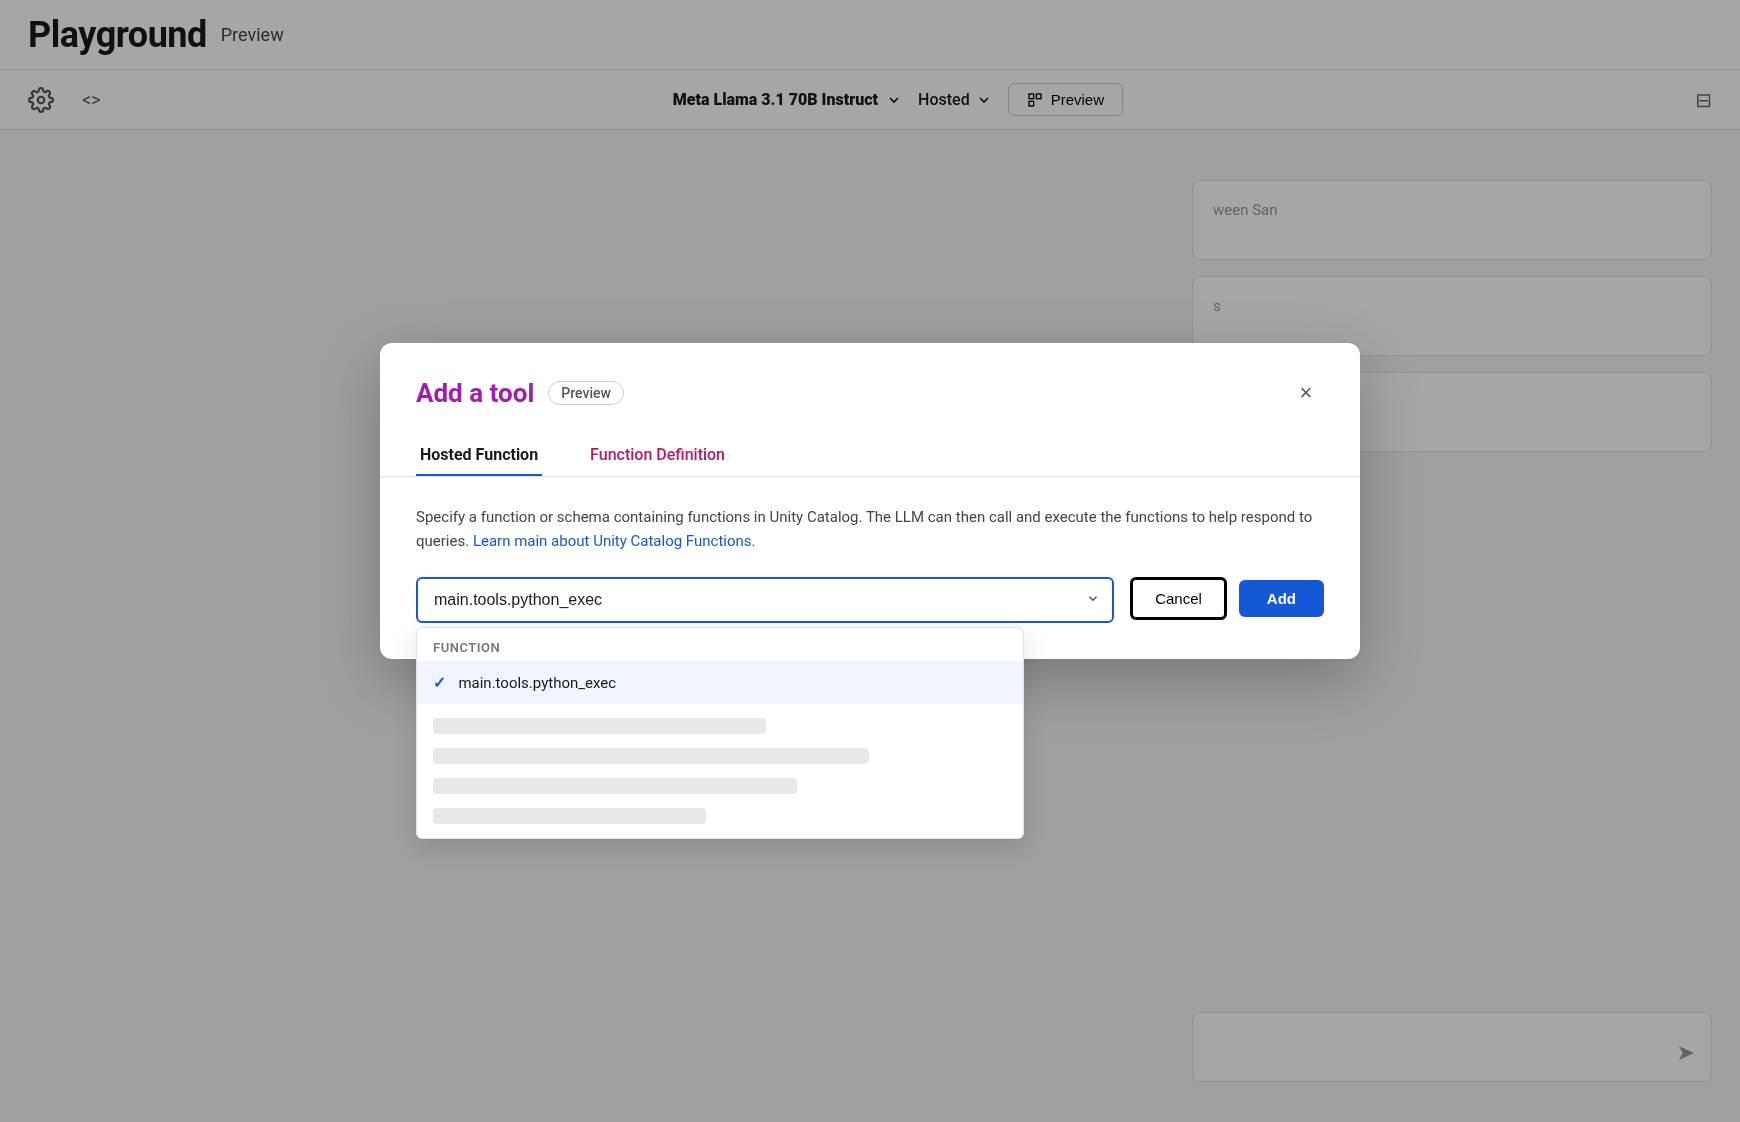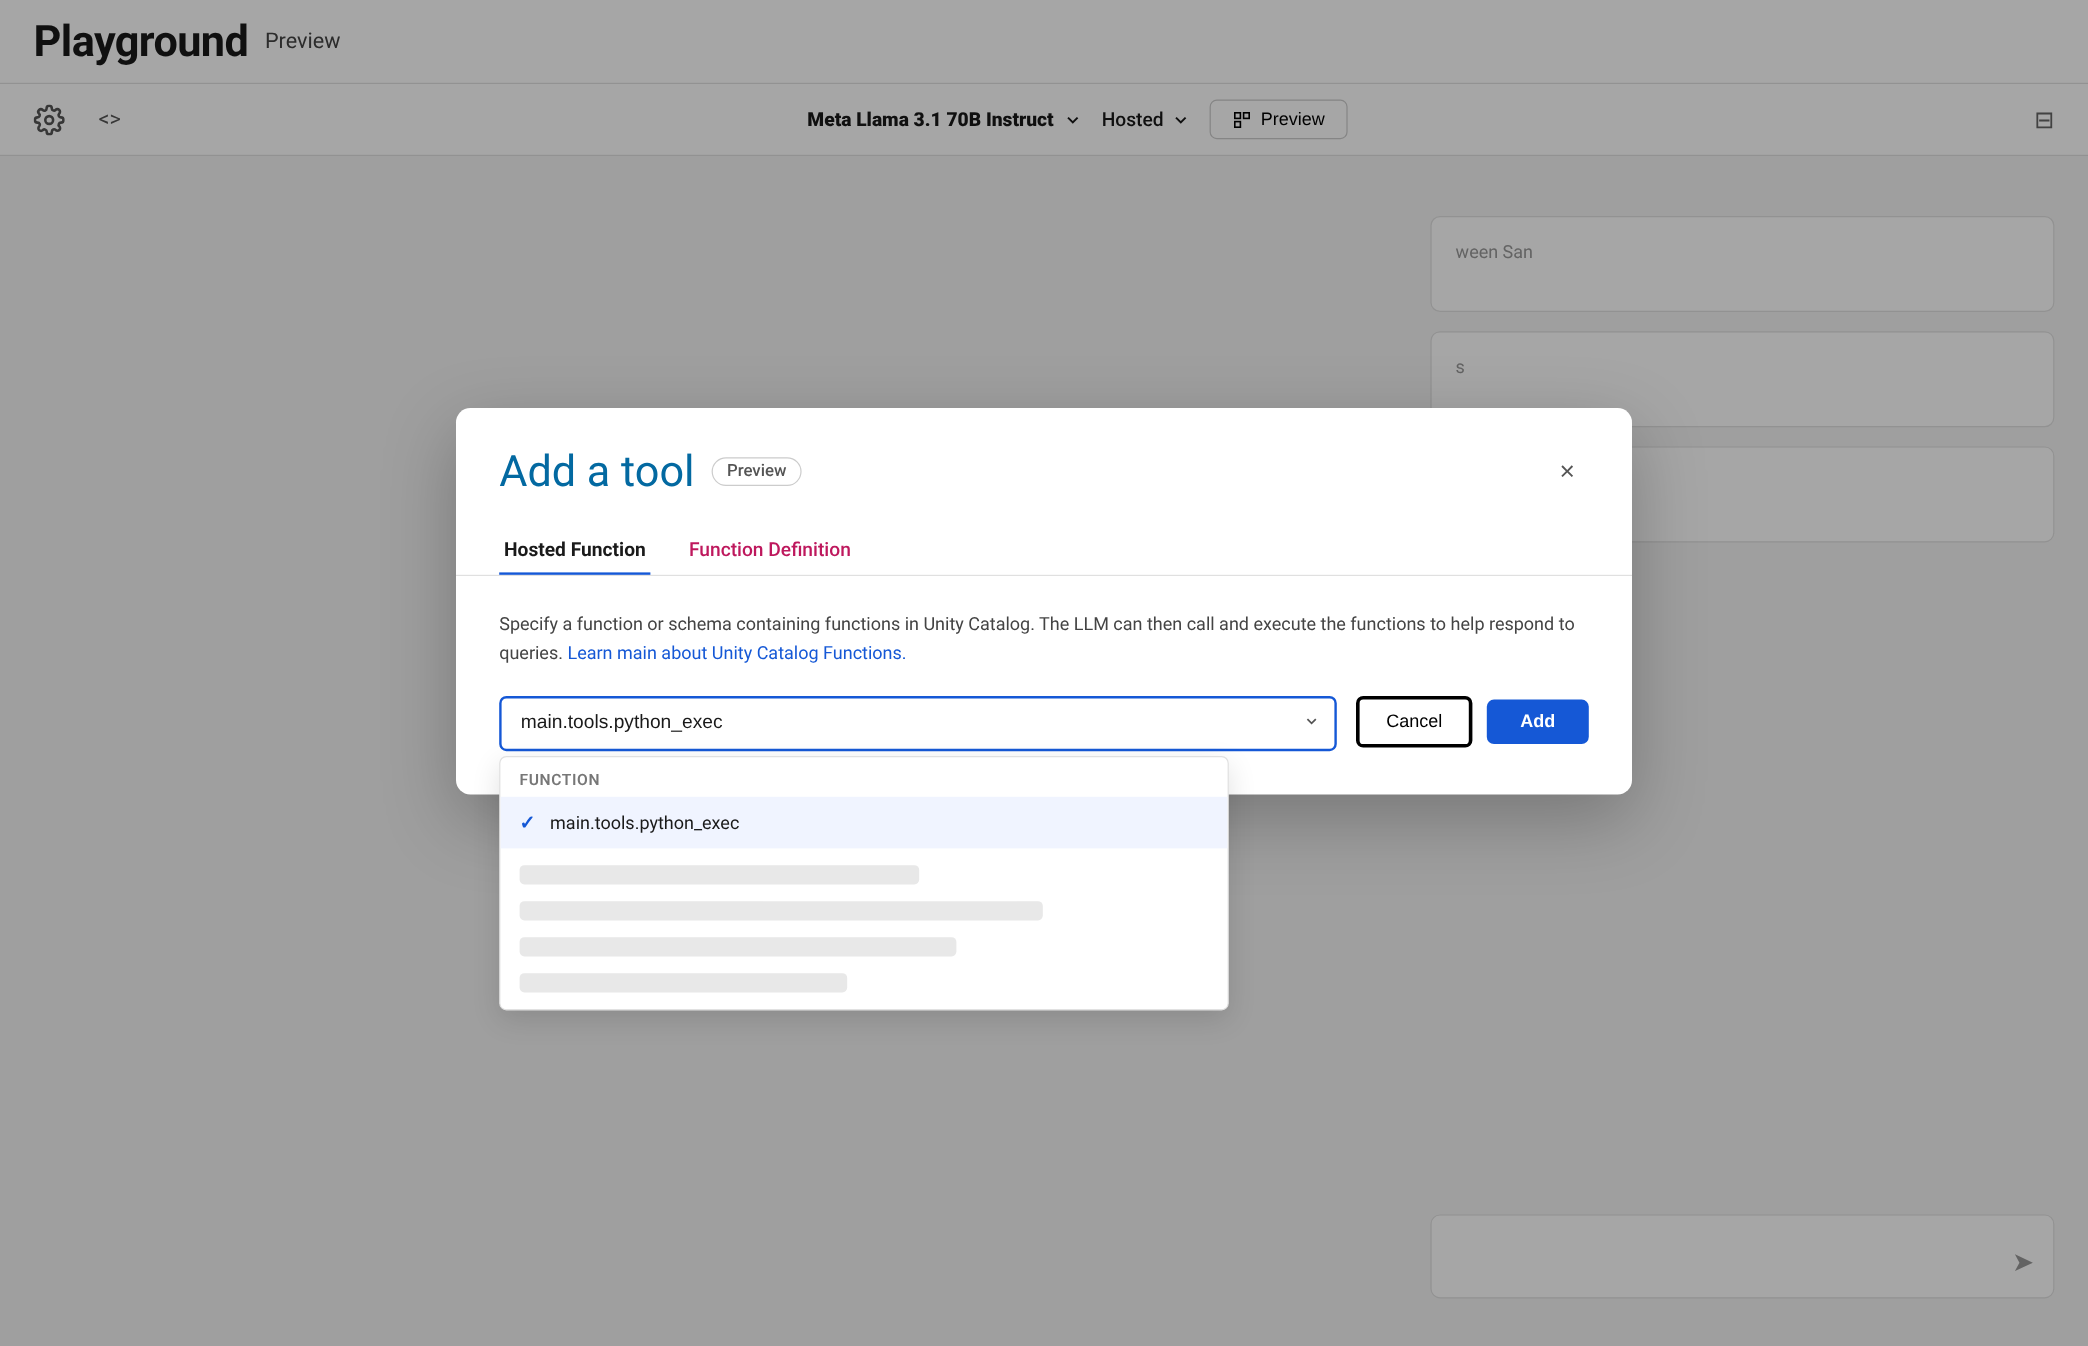--- a/index.html
+++ b/index.html
@@ -175,23 +175,23 @@
       justify-content: space-between;
     }
 
     .modal-title-group {
       display: flex;
       align-items: center;
       gap: 14px;
     }
 
     .modal-title {
-      font-size: 36px;
-      font-weight: 400;
-      color: #0369a1;
+      font-size: 26px;
+      font-weight: 700;
+      color: #a21caf;
     }
 
     .modal-preview-badge {
       font-size: 14px;
       font-weight: 500;
       color: #555;
       border: 1px solid #ccc;
       border-radius: 20px;
       padding: 3px 12px;
     }
@@ -206,21 +206,21 @@
       align-items: center;
       justify-content: center;
       font-size: 22px;
       color: #555;
       border-radius: 6px;
     }
 
     
     .modal-tabs {
       display: flex;
-      gap: 0;
+      gap: 16px;
       padding: 0 36px;
       margin-top: 24px;
       border-bottom: 1px solid #e0e0e0;
     }
 
     .tab {
       padding: 10px 4px;
       margin-right: 28px;
       font-size: 16px;
       font-weight: 500;

